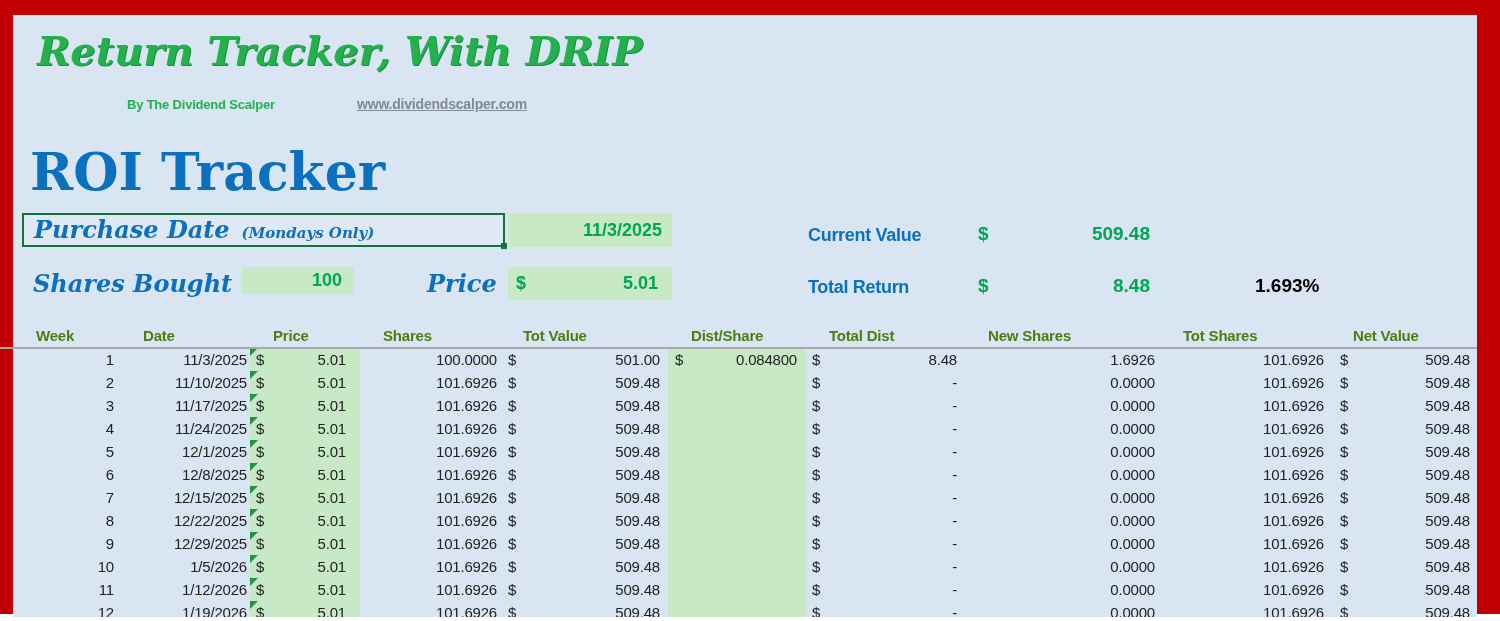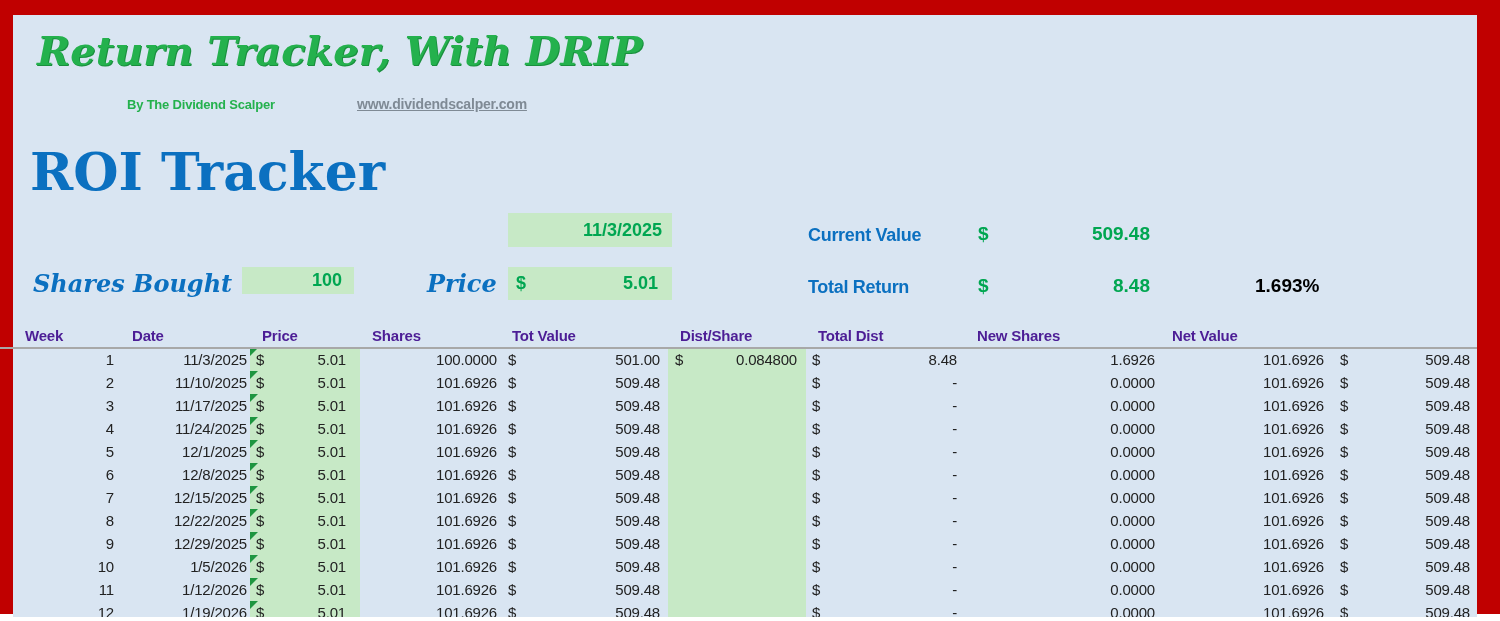--- a/index.html
+++ b/index.html
@@ -64,22 +64,22 @@
   }
   .sum-cur{position:absolute;font-size:19px;font-weight:bold;color:#00A651;}
   .sum-val{position:absolute;width:137px;text-align:right;font-size:19px;font-weight:bold;color:#00A651;}
   .sum-pct{position:absolute;font-size:19px;font-weight:bold;color:#000000;}
   
   .thead{
     position:absolute;left:0;top:310px;width:1464px;height:22px;
     display:grid;grid-template-columns:107px 130px 110px 140px 168px 138px 159px 195px 170px 147px;
   }
   .th{
-    font-size:15px;font-weight:bold;color:#4c1d95;letter-spacing:-0.2px;
-    padding-left:12px;line-height:22px;white-space:nowrap;
+    font-size:15px;font-weight:bold;color:#4d7c0f;letter-spacing:-0.2px;
+    padding-left:23px;line-height:22px;white-space:nowrap;
   }
   .divider{position:absolute;left:0;top:347px;width:1477px;height:2px;background:#A8A8A8;z-index:5;}
   .tbody{position:absolute;left:0;top:333px;width:1464px;}
   .trow{
     display:grid;grid-template-columns:107px 130px 110px 140px 168px 138px 159px 195px 170px 147px;
     height:23px;font-size:15px;color:#222;letter-spacing:-0.2px;
   }
   .td{display:flex;align-items:center;box-sizing:border-box;white-space:nowrap;}
   .td.right{justify-content:flex-end;}
   .td.money{justify-content:space-between;}
@@ -104,20 +104,25 @@
 <div class="frame"></div>
 
 <div class="content">
 
   <div class="app-title">Return Tracker, With DRIP</div>
   <div class="byline">By The Dividend Scalper</div>
   <div class="site-link">www.dividendscalper.com</div>
 
   <div class="section-title">ROI Tracker</div>
 
+  <div class="purchase-box">
+    <span class="lbl-serif">Purchase Date</span>
+    <span class="lbl-note">(Mondays Only)</span>
+    <span class="fill-handle"></span>
+  </div>
   <div class="green-cell cell-date">11/3/2025</div>
 
   <div class="shares-label lbl-serif">Shares Bought</div>
   <div class="green-cell cell-shares">100</div>
   <div class="price-label lbl-serif">Price</div>
   <div class="green-cell cell-price">
     <span>$</span>
     <span>5.01</span>
   </div>
 
@@ -132,20 +137,21 @@
 
   <div class="thead">
     <div class="th">Week</div>
     <div class="th">Date</div>
     <div class="th">Price</div>
     <div class="th">Shares</div>
     <div class="th">Tot Value</div>
     <div class="th">Dist/Share</div>
     <div class="th">Total Dist</div>
     <div class="th">New Shares</div>
+    <div class="th">Tot Shares</div>
     <div class="th">Net Value</div>
   </div>
 
   <div class="tbody">
       <div class="trow">
         <div class="td c-week  right">1</div>
         <div class="td c-date  right">11/3/2025</div>
         <div class="td c-price money">
           <span>$</span>
           <span>5.01</span>

